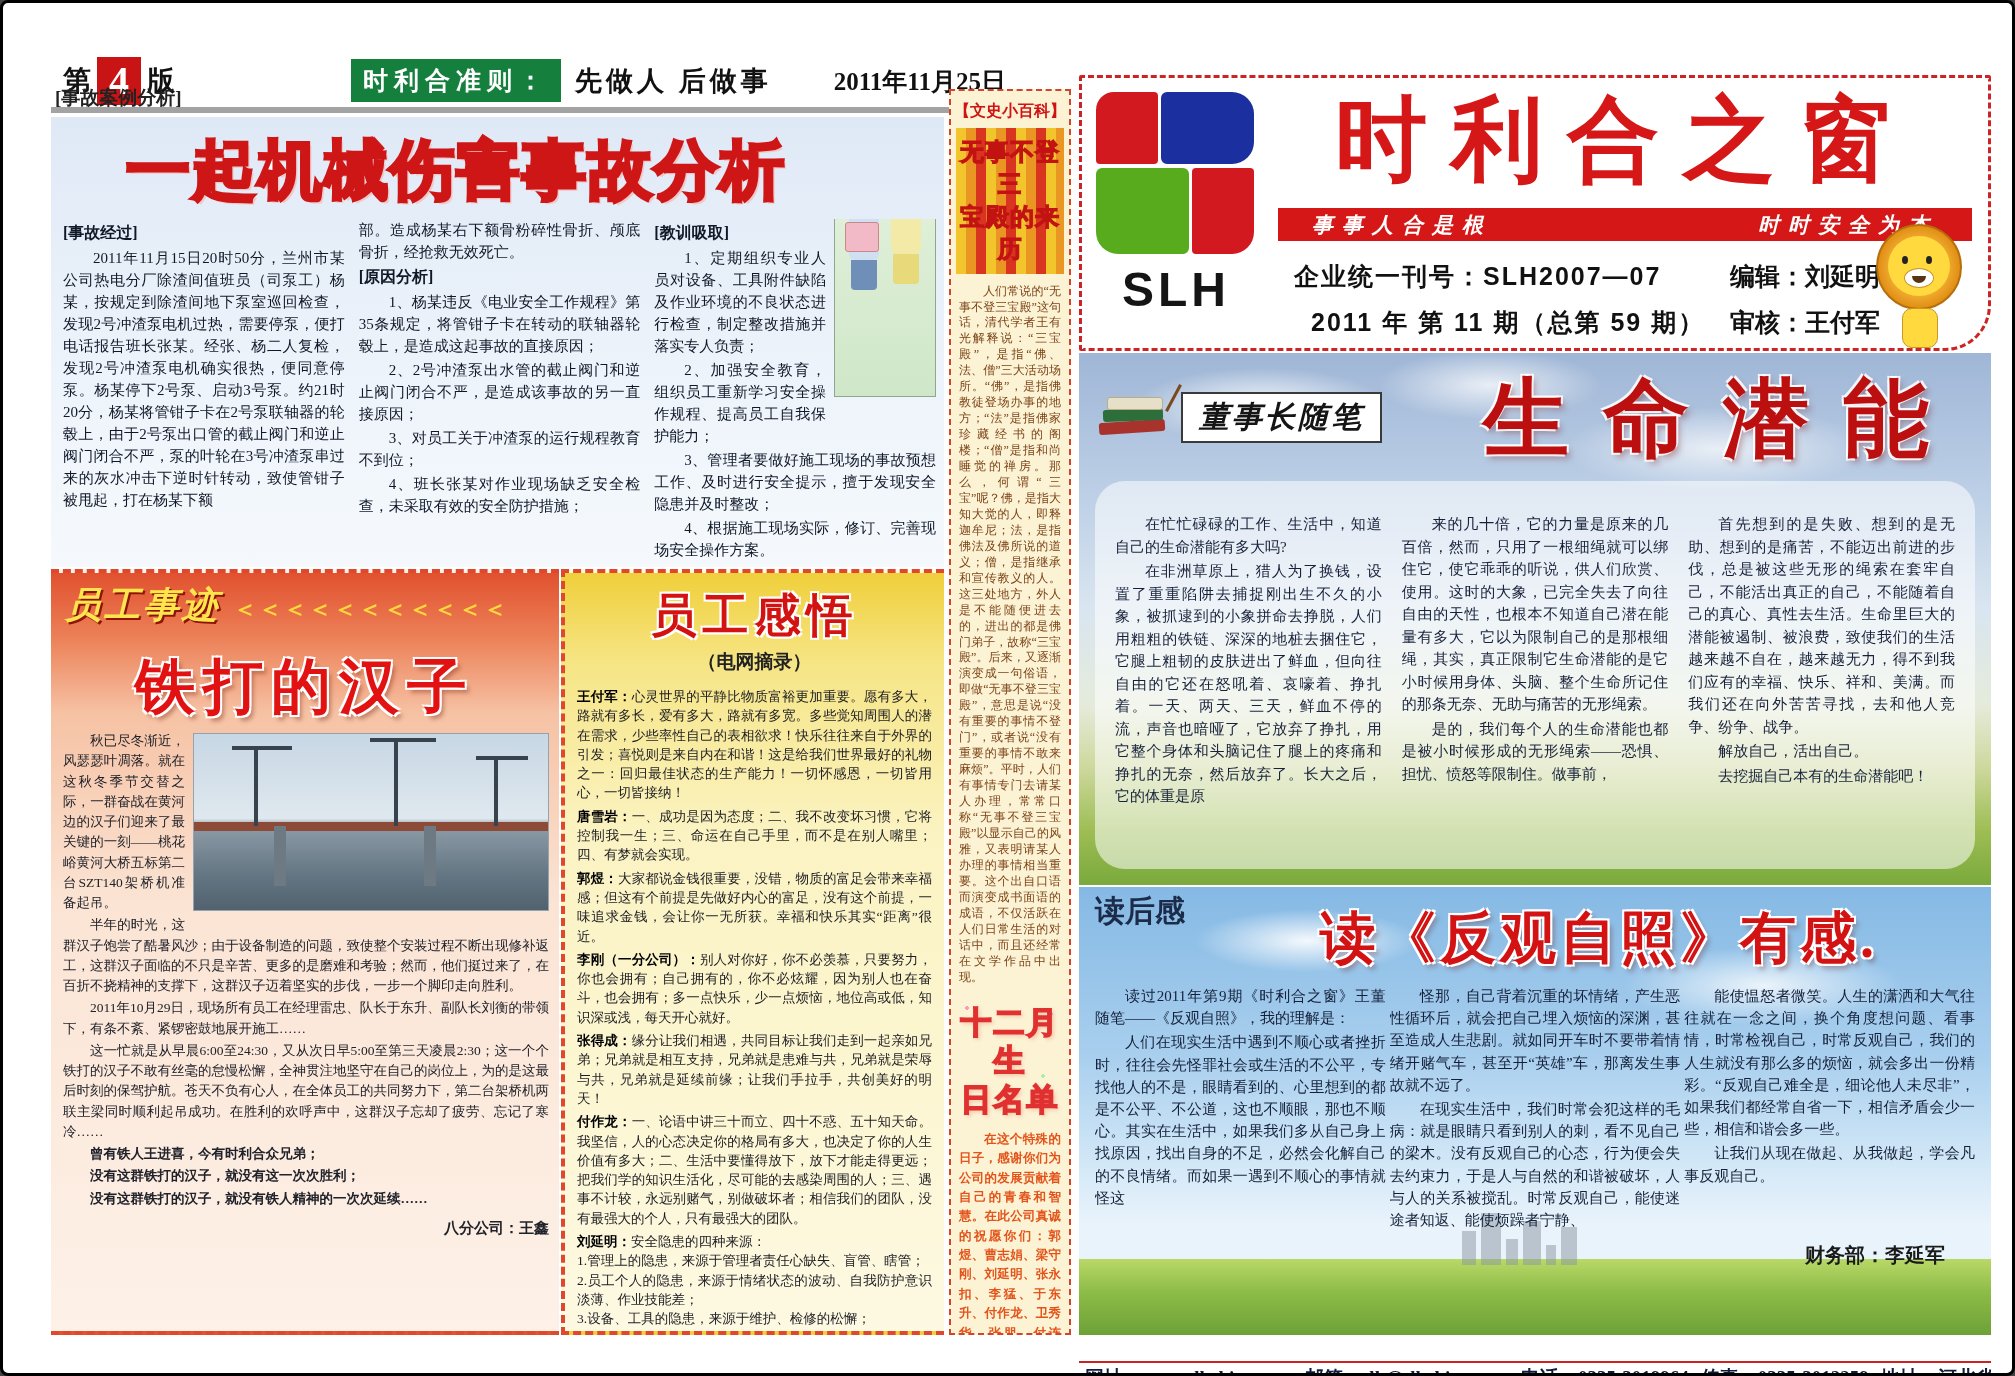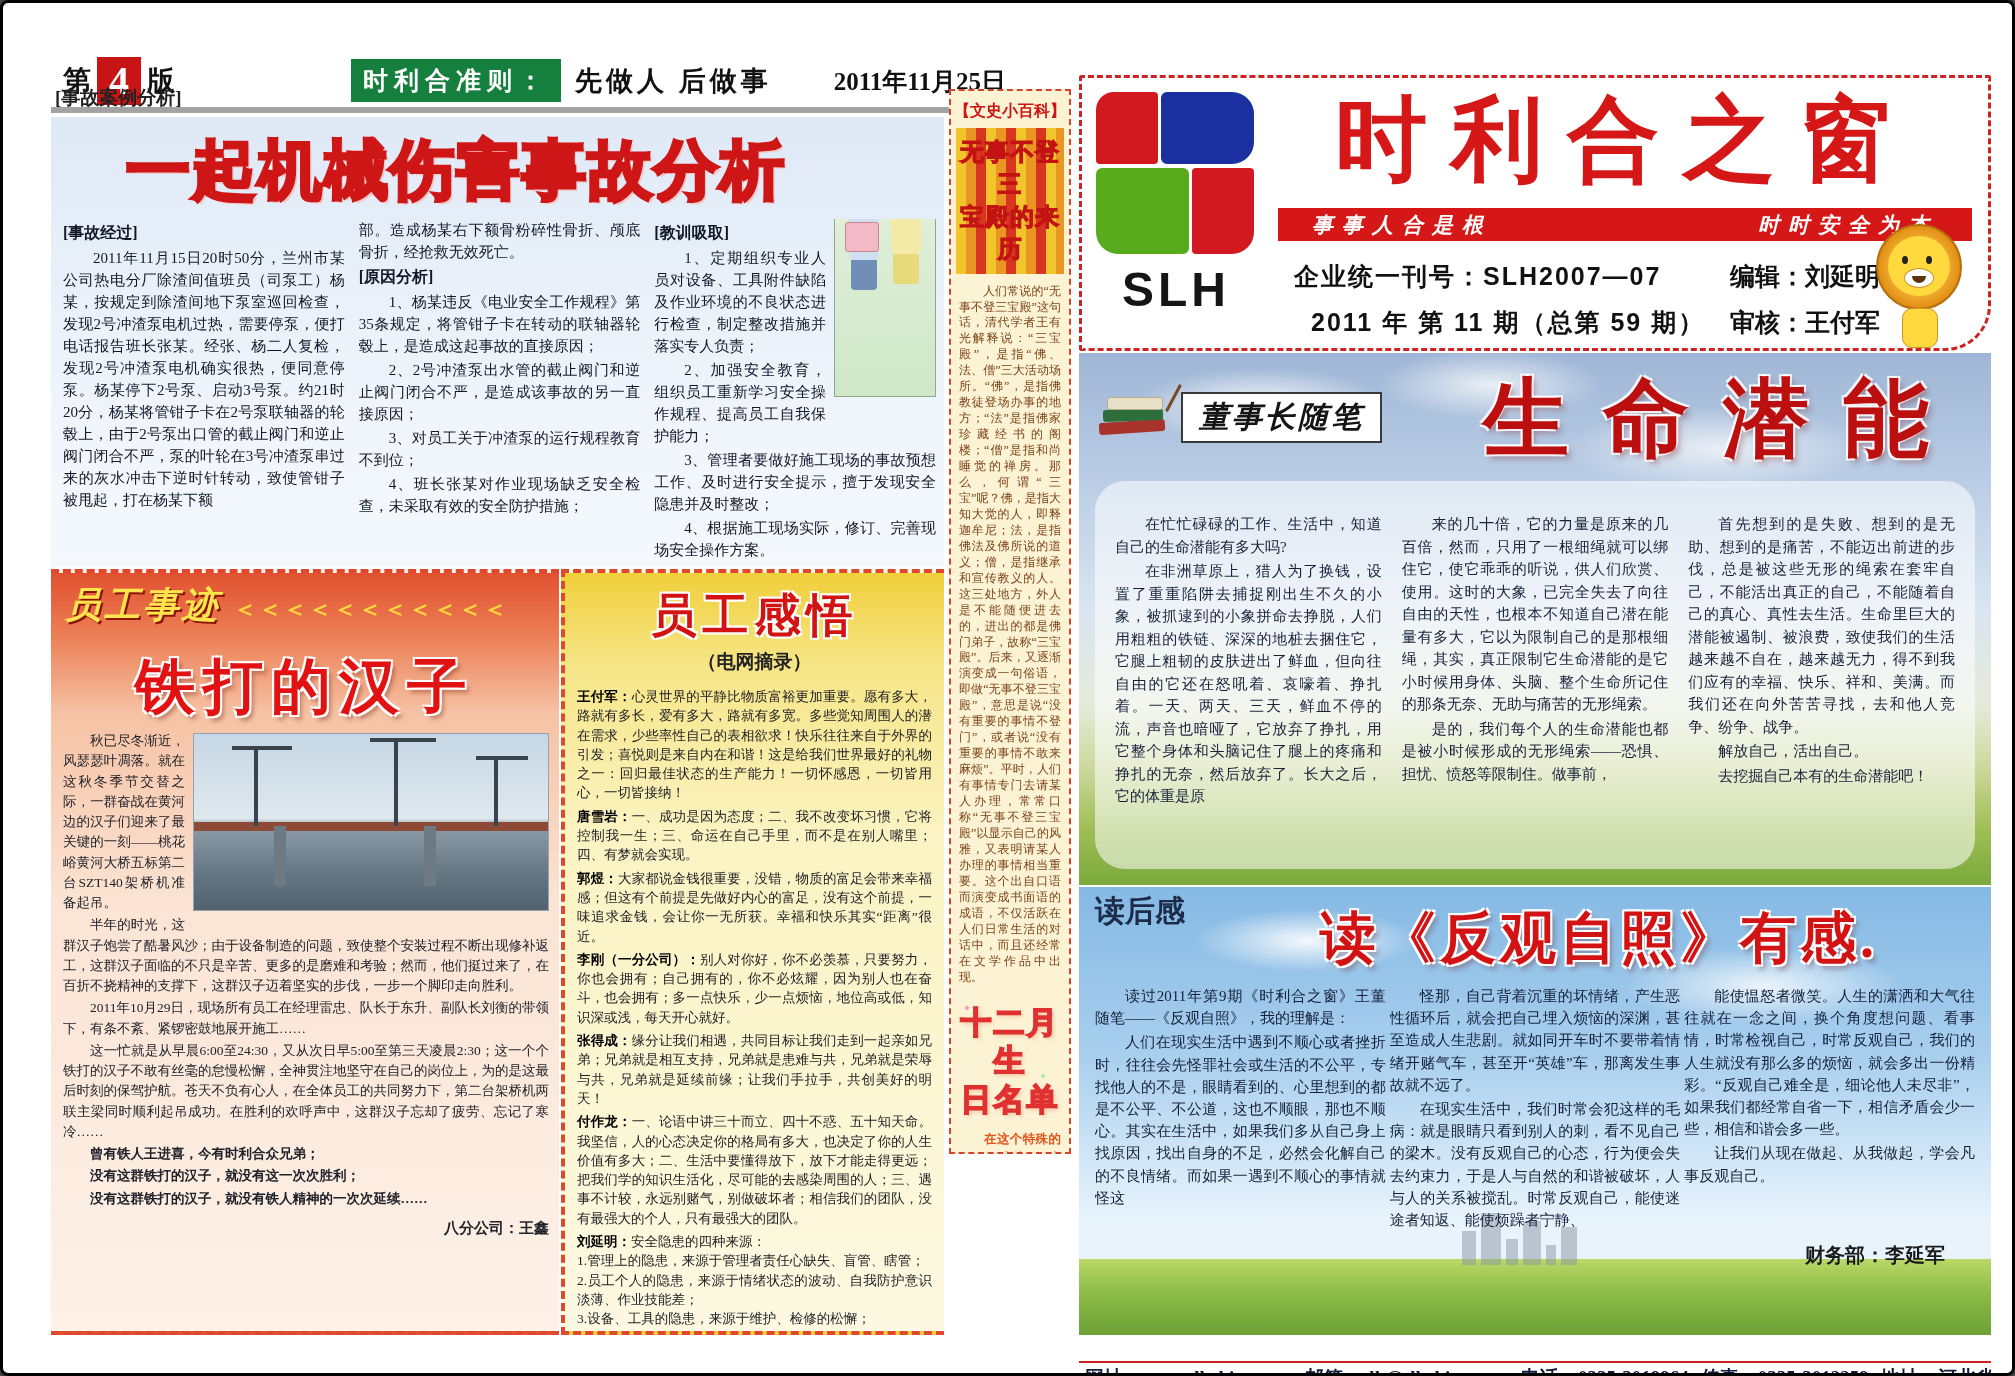--- a/index.html
+++ b/index.html
@@ -75,21 +75,21 @@
   .gw-title { text-align:center; margin-top:12px; font-size:46px; font-weight:900; color:#d31212;
               letter-spacing:6px;
               text-shadow:-2px -2px 0 #fff,2px -2px 0 #fff,-2px 2px 0 #fff,2px 2px 0 #fff; }
   .gw-sub { text-align:center; font-size:19px; font-weight:bold; color:#222; margin:2px 0 6px; }
   .gw-body { padding:2px 12px; font-size:13.5px; line-height:1.43; text-align:justify; color:#1c1c22; }
   .gw-body p { margin:4px 0; }
   .gw-body b { color:#000; }
   .gw-body span { white-space:pre-line; }
 
   
-  .strip-wenshi { position:absolute; left:946px; top:86px; width:122px; height:1065px;
+  .strip-wenshi { position:absolute; left:946px; top:86px; width:122px; height:1246px;
                   background:#fcf3d5; border:2px dashed #d2452b; overflow:hidden; }
   .ws-tag { text-align:center; color:#cf1414; font-weight:bold; font-size:16px; margin:10px 0 6px; }
   .ws-titlebox { margin:0 5px; padding:8px 2px;
                  background:repeating-linear-gradient(90deg,#f2c52c 0 10px,#ea9623 10px 20px,#d8341f 20px 30px);
                  text-align:center; }
   .ws-titlebox div { font-size:24px; font-weight:900; color:#ffef9c; -webkit-text-stroke:1.2px #c21212;
                      line-height:1.35; letter-spacing:1px; }
   .ws-body { padding:10px 8px 4px; font-size:12px; line-height:1.33; color:#7c4418; text-align:justify; }
   .ws-body p { text-indent:2em; }
   .bd-title { margin:8px 4px 2px; text-align:center; padding:6px 0 2px;

